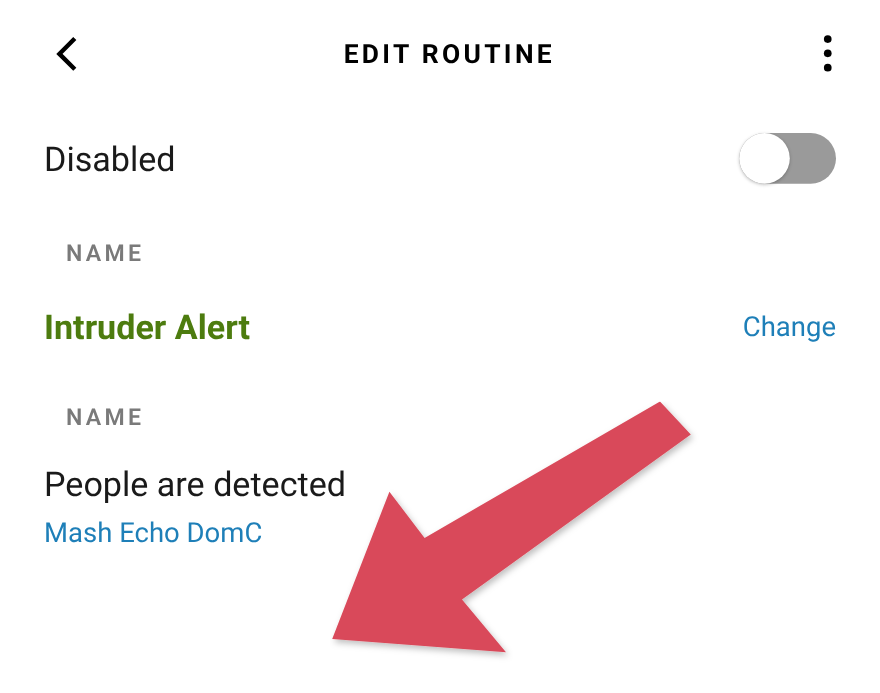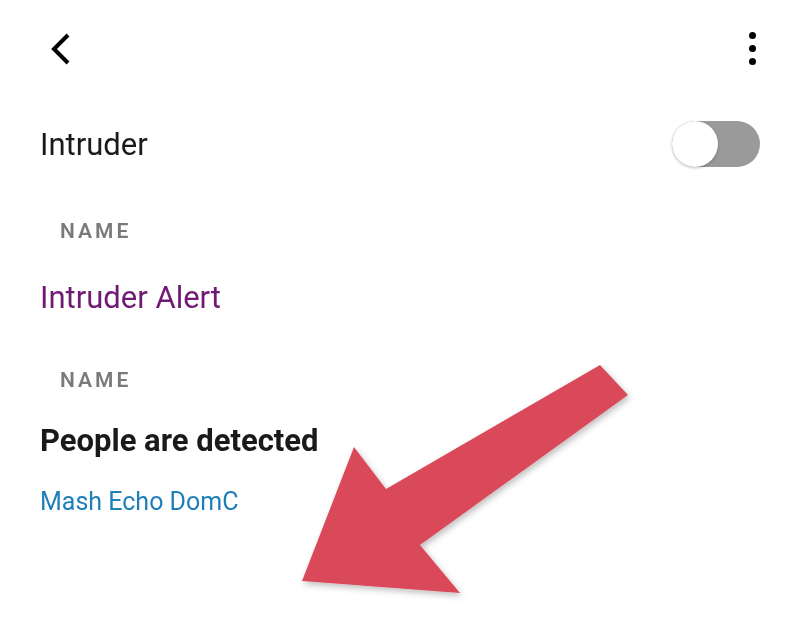--- a/index.html
+++ b/index.html
@@ -85,75 +85,78 @@
       padding: 28px 40px 12px 60px;
     }
     .name-row {
       display: flex;
       align-items: center;
       justify-content: space-between;
       padding: 24px 40px;
     }
     .routine-name {
       font-size: 31px;
-      color: #701a75;
+      color: #4d7c0f;
+      font-weight: bold;
     }
     .change-link {
       font-size: 25px;
       color: #1e7fb8;
       cursor: pointer;
     }
     .trigger-row {
       padding: 18px 40px 0 40px;
     }
     .trigger-title {
       font-size: 31px;
-      font-weight: 700;
+      font-weight: 400;
       color: #1a1a1a;
     }
     .trigger-device {
       font-size: 25px;
       color: #1e7fb8;
-      margin-top: 28px;
+      margin-top: 12px;
       cursor: pointer;
     }
     .arrow-overlay {
       position: absolute;
       left: 300px;
       top: 365px;
       pointer-events: none;
     }
   </style>
 </head>
 <body>
 
 <div class="header">
   <div class="back-button">
     <svg viewBox="0 0 24 36">
       <polyline points="20,4 6,18 20,32"></polyline>
     </svg>
   </div>
+  <div class="header-title">EDIT ROUTINE</div>
   <div class="more-button">
     <span></span>
     <span></span>
     <span></span>
   </div>
 </div>
 
 <div class="row">
-  <div class="disabled-label">Intruder</div>
+  <div class="disabled-label">Disabled</div>
   <div class="toggle">
     <div class="toggle-knob"></div>
   </div>
 </div>
 
 <div class="section-label">NAME</div>
 
 <div class="name-row">
   <div class="routine-name">Intruder Alert</div>
+  <div class="change-link">Change</div>
 </div>
 
 <div class="section-label">NAME</div>
 
 <div class="trigger-row">
   <div class="trigger-title">People are detected</div>
   <div class="trigger-device">Mash Echo DomC</div>
 </div>
 
 <svg class="arrow-overlay" width="340" height="260" viewBox="0 0 340 260">

